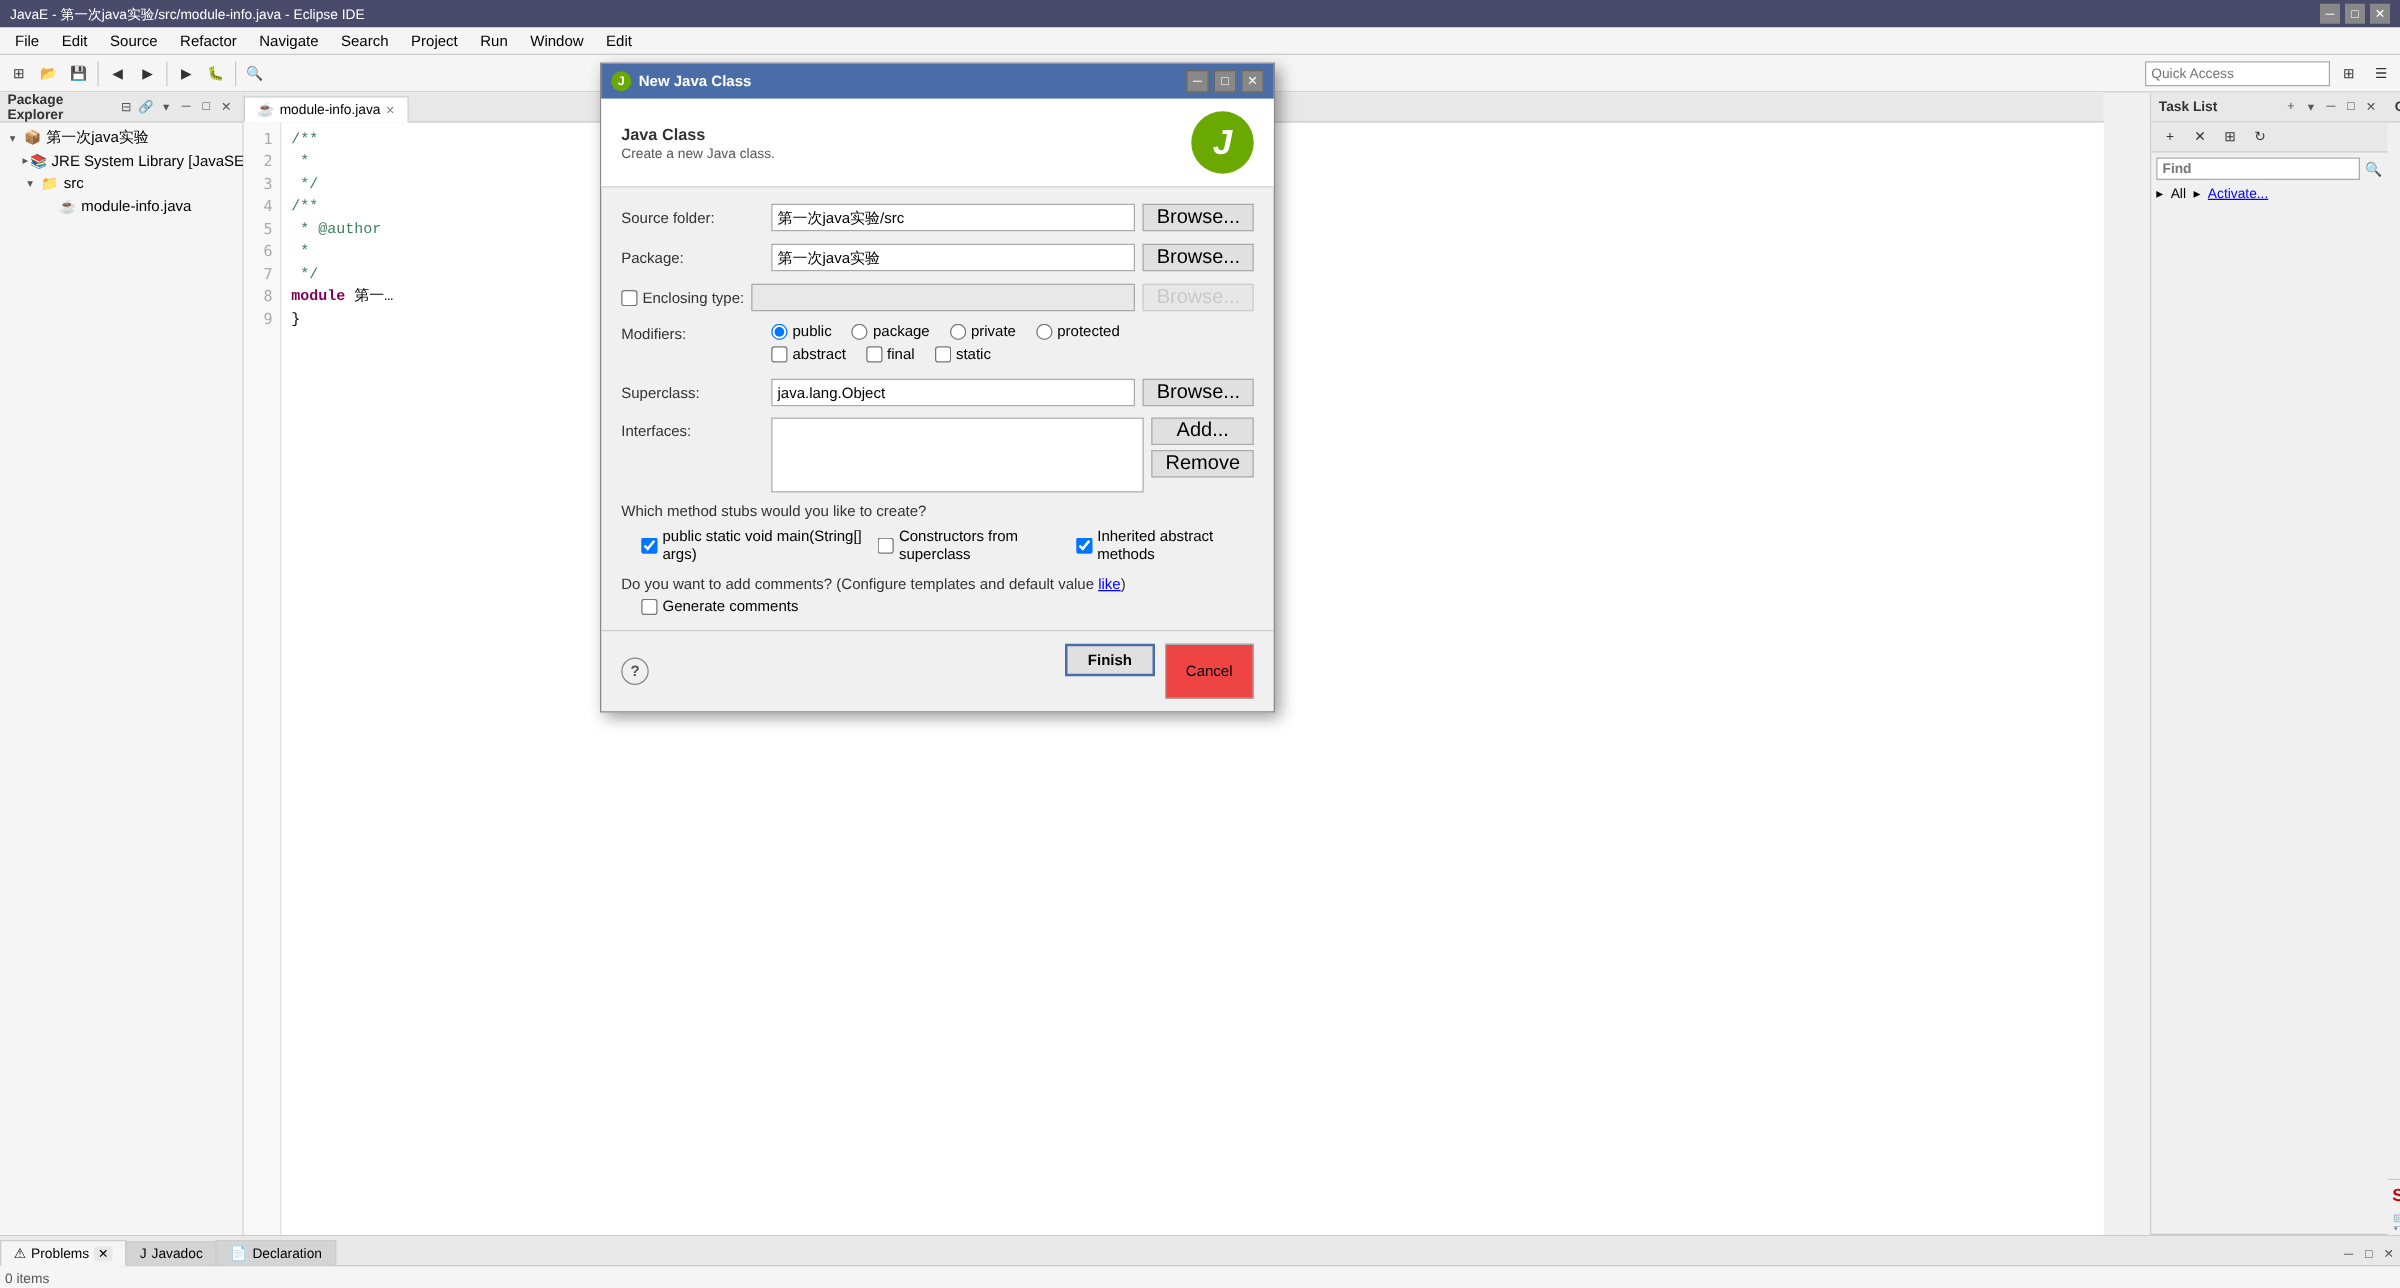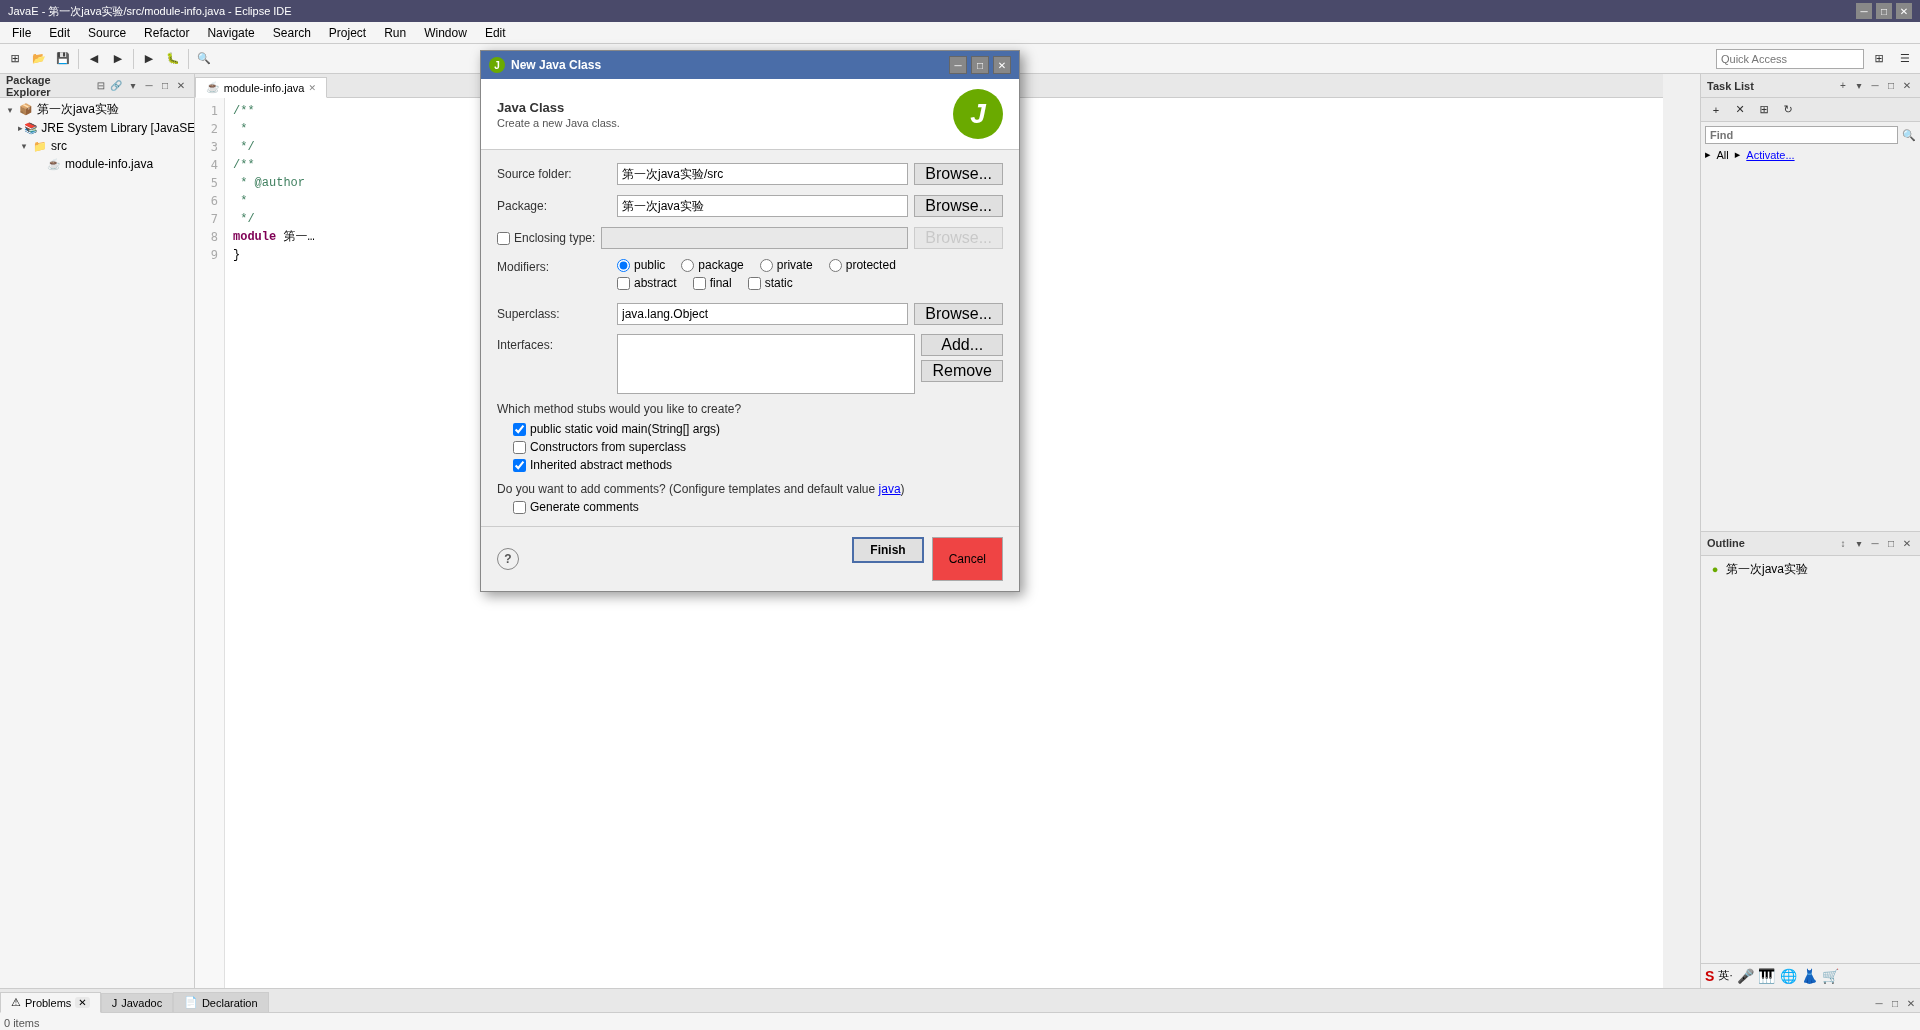--- a/index.html
+++ b/index.html
@@ -442,21 +442,20 @@
       margin-top: 8px;
     }
     .stubs-title {
       font-size: 12px;
       color: #333;
       margin-bottom: 6px;
     }
     .stubs-options {
       padding-left: 16px;
       display: flex;
-      flex-direction: column;
       gap: 4px;
     }
 
     
     .comments-section { margin-top: 10px; }
 
     
     .dialog-footer {
       padding: 10px 16px;
       display: flex;
@@ -493,22 +492,21 @@
       cursor: pointer;
       font-size: 12px;
       font-weight: bold;
       color: #555;
       display: flex; align-items: center; justify-content: center;
     }
 
     
     .right-columns {
       display: flex;
-      flex-direction: column;
-      width: 220px;
+      width: 200px;
       border-left: 1px solid #ccc;
       margin-left: 37px;
     }
     .task-panel {
       flex: 1;
       display: flex;
       flex-direction: column;
       border-bottom: 1px solid #ccc;
     }
     .outline-panel-inner {
@@ -850,21 +848,21 @@
           </label>
           <label class="checkbox-option">
             <input type="checkbox" checked="" style="">
             <span>Inherited abstract methods</span>
           </label>
         </div>
       </div>
 
       <div class="comments-section">
         <div style="font-size:12px;color:#333;margin-bottom:4px;">
-          <span>Do you want to add comments? (Configure templates and default value </span><span class="link-style">java</span><span>)</span>
+          <span>Do you want to add comments? (Configure templates and default value </span><span class="link-style">like</span><span>)</span>
         </div>
         <div style="padding-left:16px;">
           <label class="checkbox-option">
             <input type="checkbox" style="">
             <span>Generate comments</span>
           </label>
         </div>
       </div>
 
     </div>

